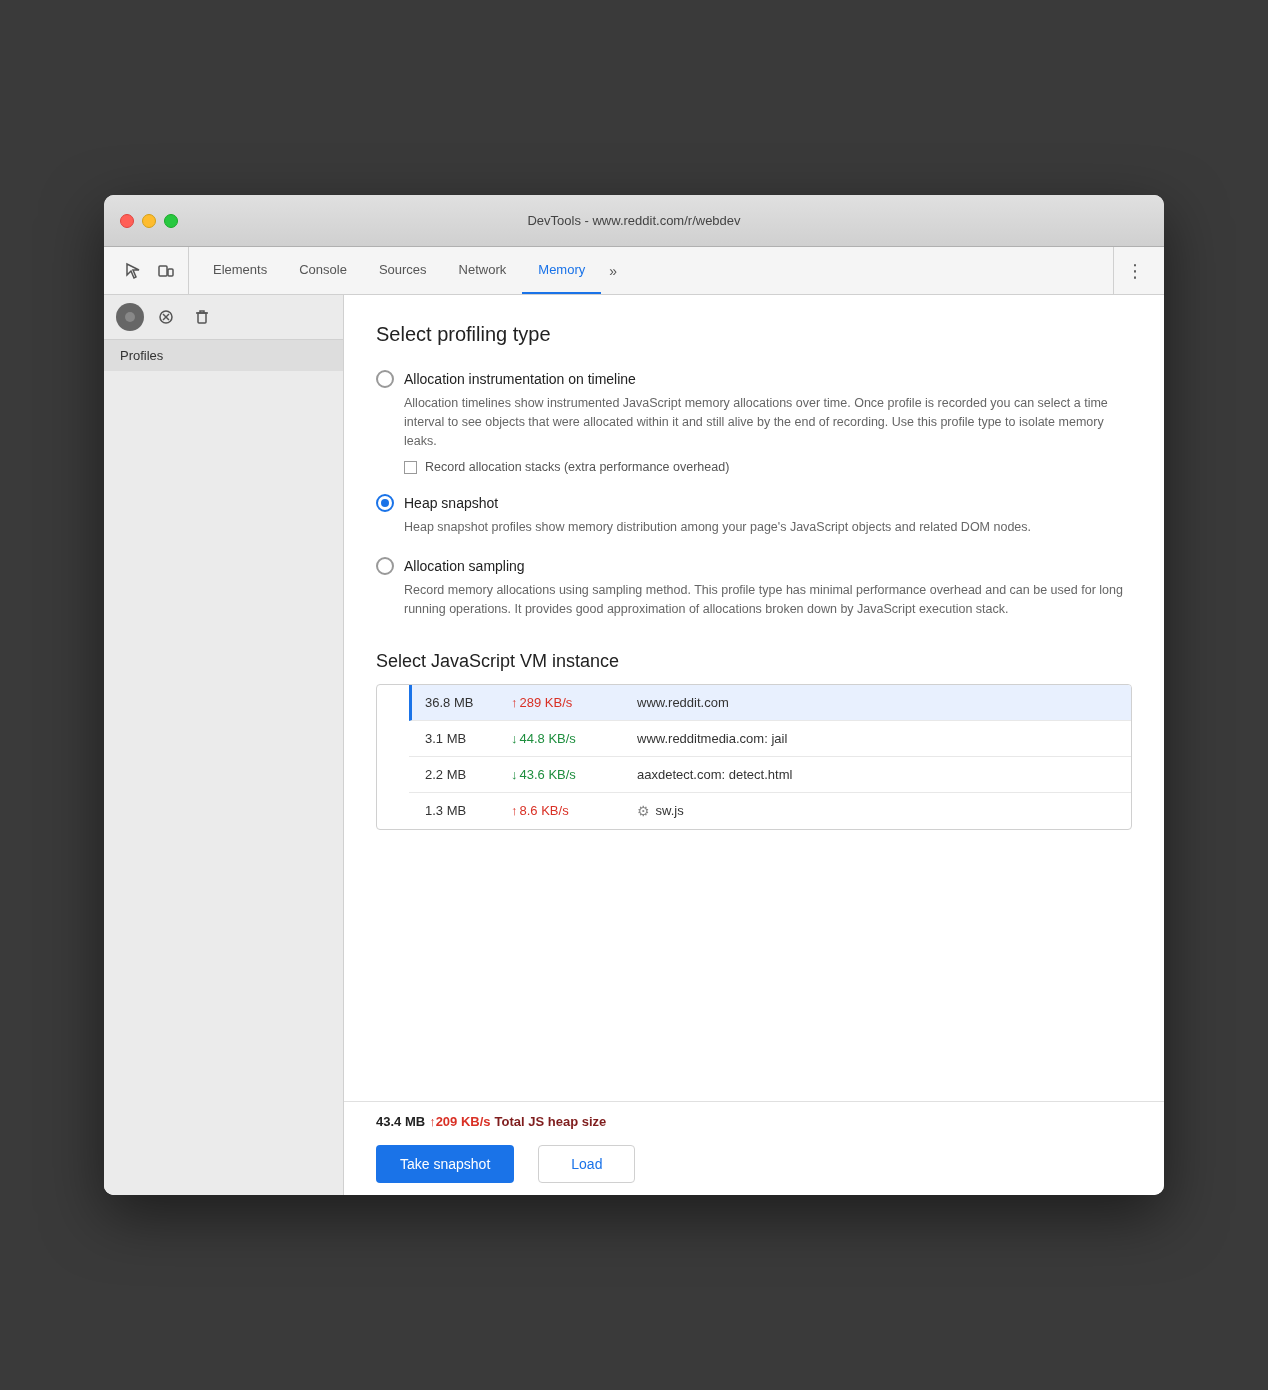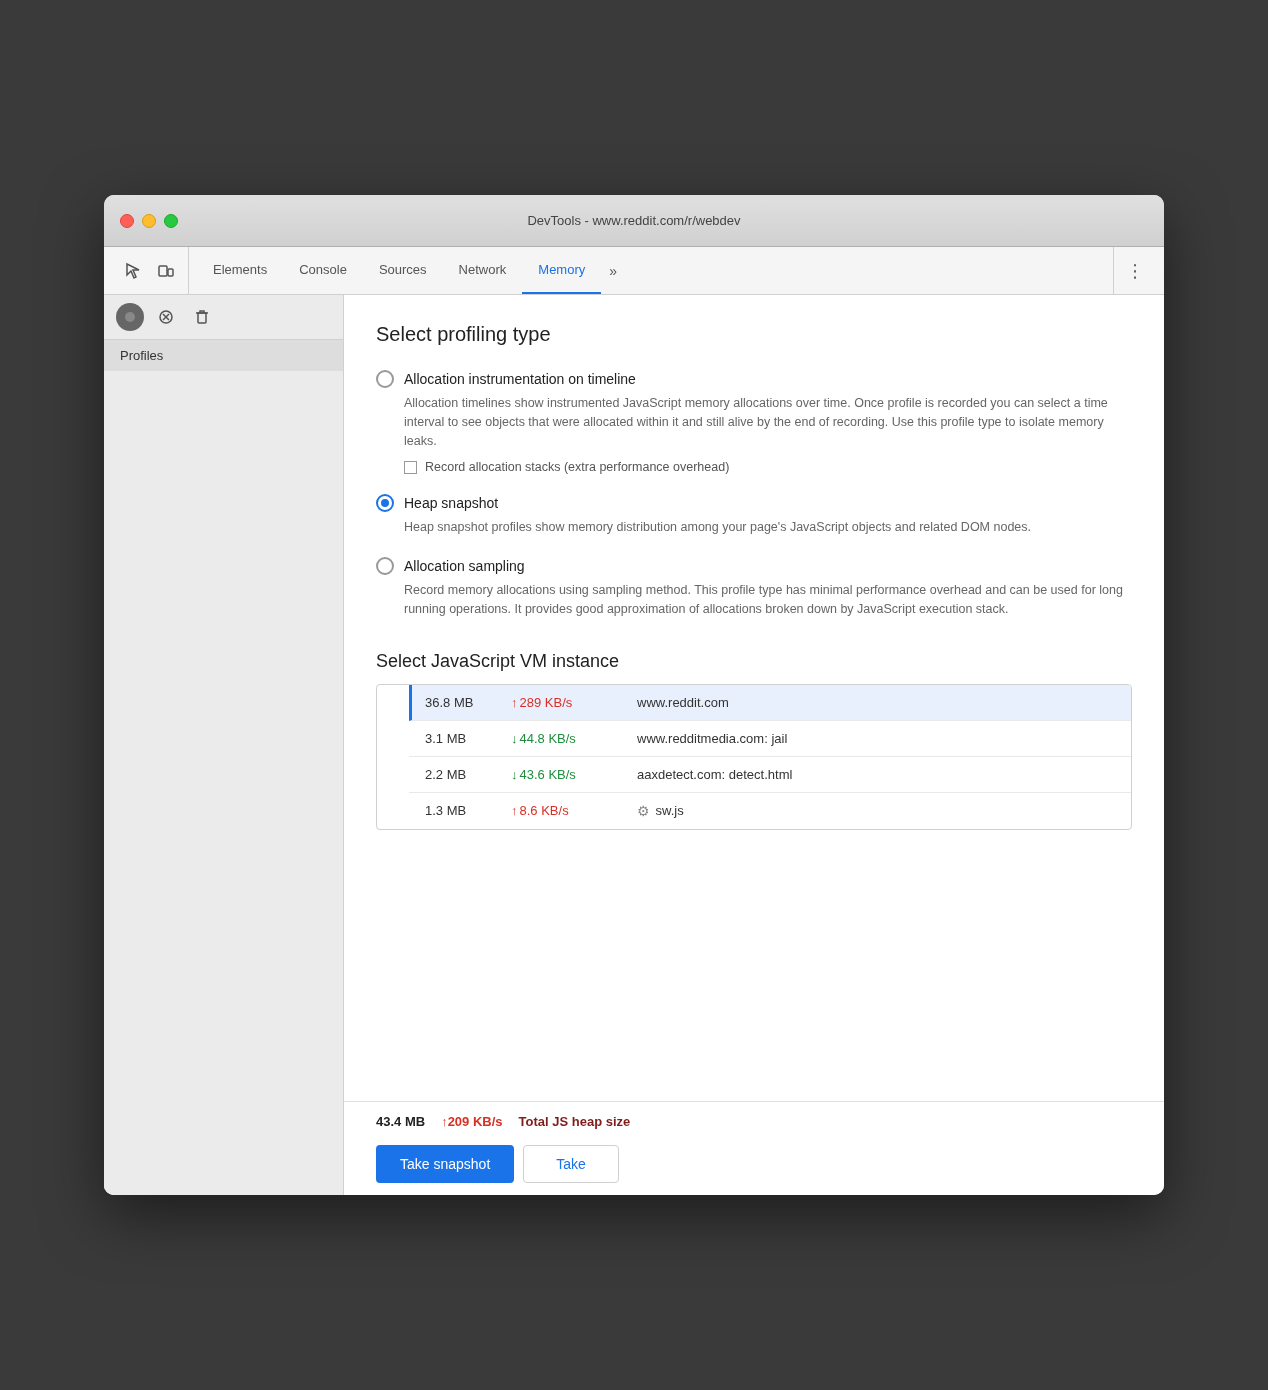--- a/index.html
+++ b/index.html
@@ -336,21 +336,21 @@
 
     
     .footer {
       padding: 12px 32px;
       border-top: 1px solid #e0e0e0;
     }
 
     .footer-stats {
       display: flex;
       align-items: center;
-      gap: 16px;
+      gap: 4px;
       margin-bottom: 16px;
     }
 
     .footer-memory {
       font-size: 13px;
       font-weight: 700;
       color: #222;
     }
 
     .footer-rate {
@@ -360,21 +360,21 @@
     }
 
     .footer-label {
       font-size: 13px;
       font-weight: 700;
       color: #7f1d1d;
     }
 
     .footer-buttons {
       display: flex;
-      gap: 9px;
+      gap: 24px;
     }
 
     .btn-primary {
       background: #1a73e8;
       color: white;
       border: none;
       border-radius: 4px;
       padding: 10px 24px;
       font-size: 14px;
       cursor: pointer;
@@ -554,19 +554,19 @@
       <div class="footer">
         <div class="footer-stats">
           <span class="footer-memory">43.4 MB</span>
           <span class="footer-rate">
             ↑<span>209 KB/s</span>
           </span>
           <span class="footer-label">Total JS heap size</span>
         </div>
         <div class="footer-buttons">
           <button class="btn-primary">Take snapshot</button>
-          <button class="btn-secondary">Take</button>
+          <button class="btn-secondary">Load</button>
         </div>
       </div>
     </div>
 
   </div>
 </div>
 
 </body></html>

